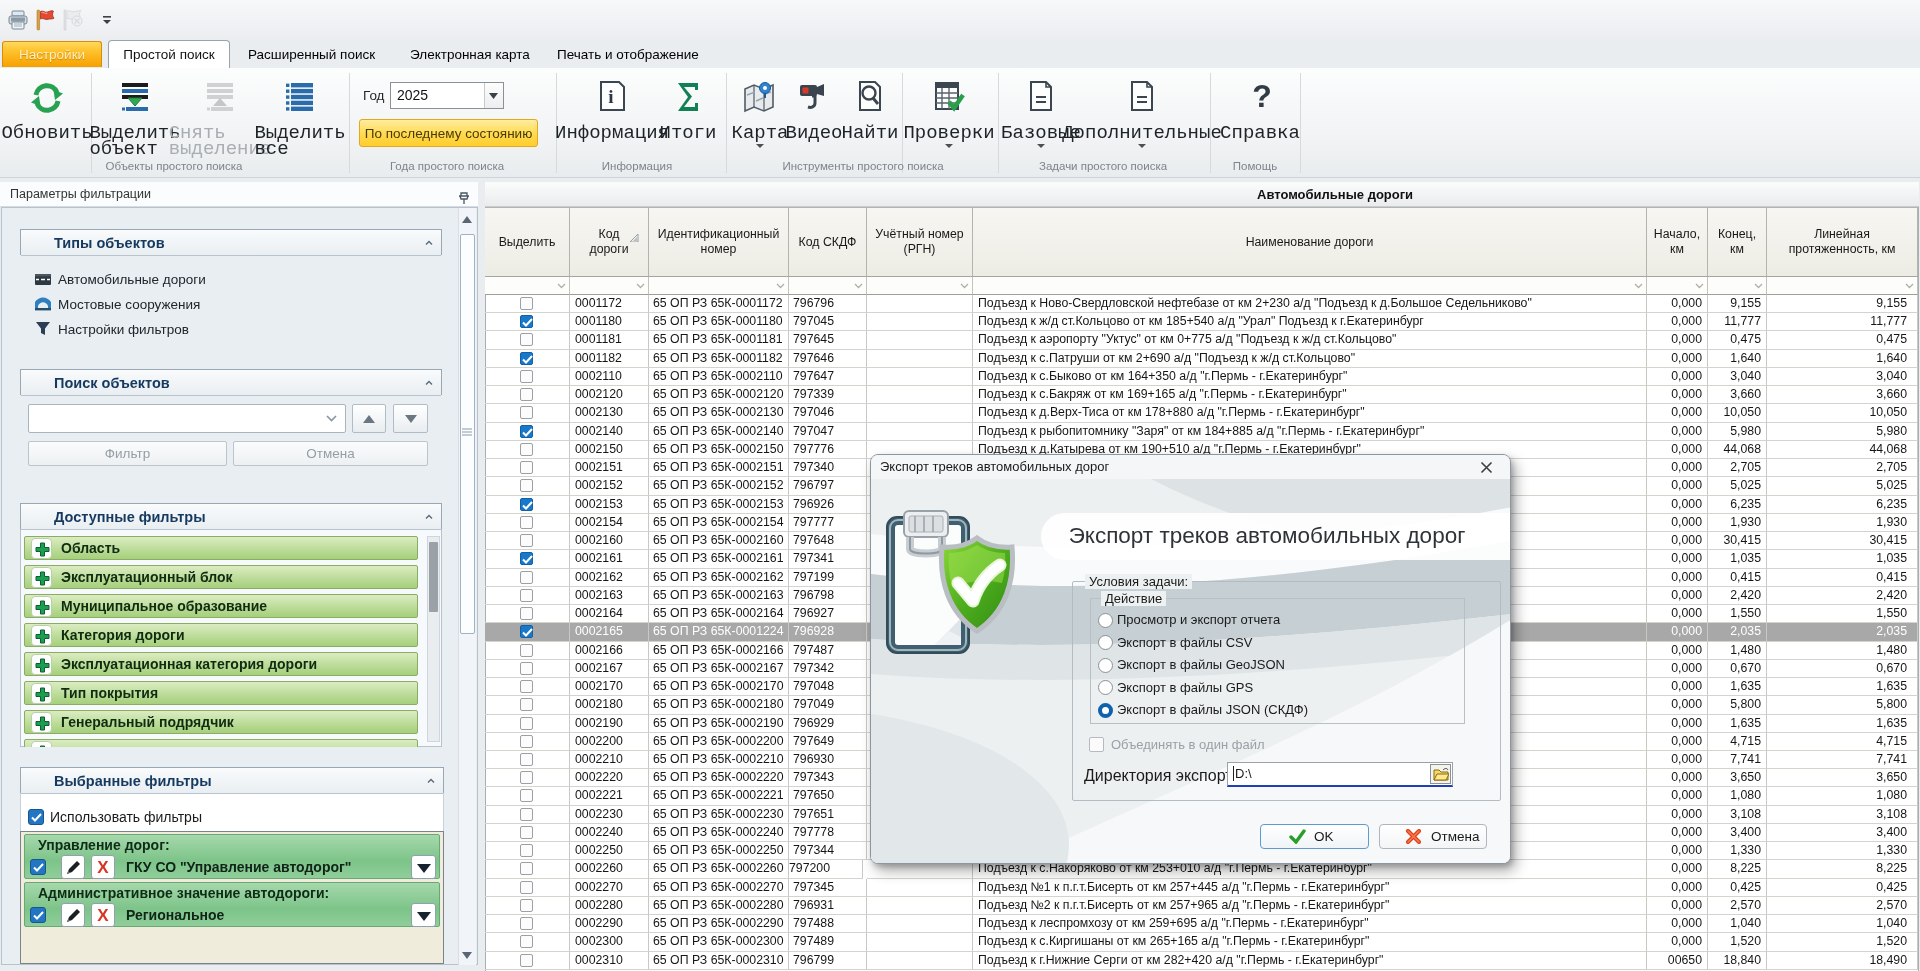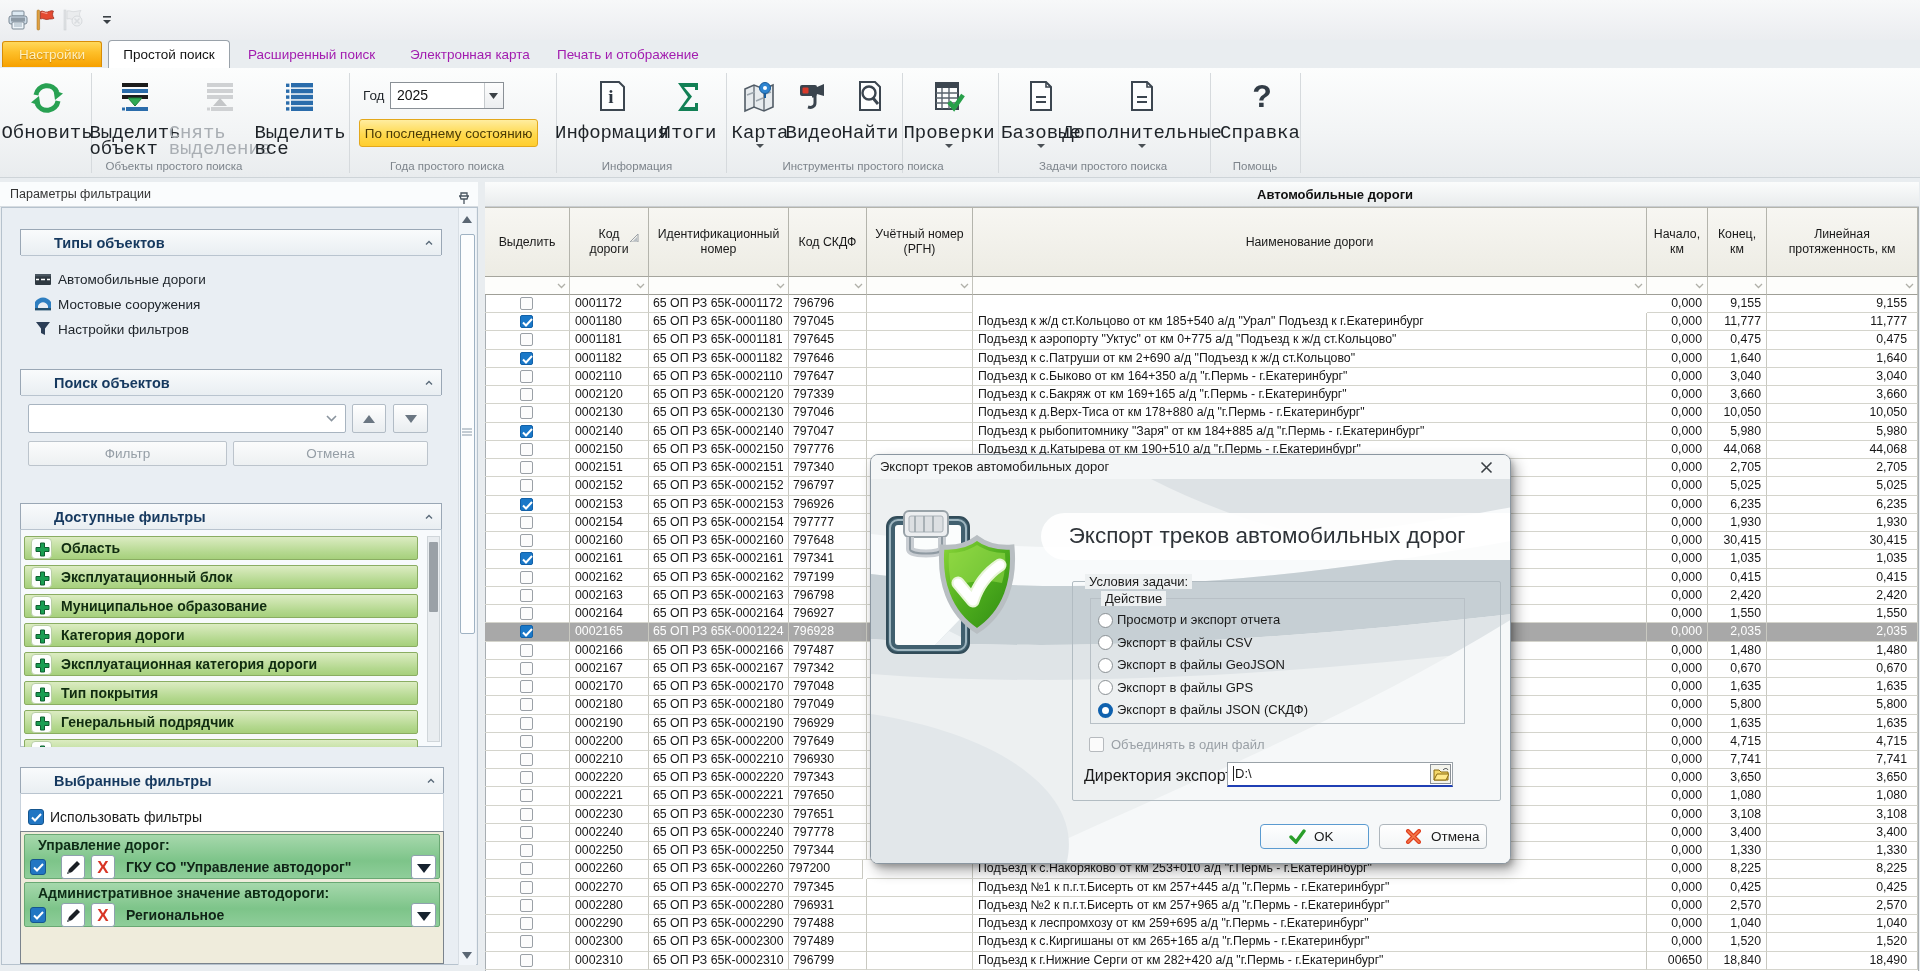--- a/index.html
+++ b/index.html
@@ -1,21 +1,21 @@
 <!DOCTYPE html>
 <html lang="ru"><head><meta charset="utf-8">
 <style>
 *{margin:0;padding:0;box-sizing:border-box;}
 html,body{width:1920px;height:971px;overflow:hidden;}
 body{font-family:"Liberation Sans",sans-serif;background:#e9edf0;position:relative;}
 .abs{position:absolute;}
 .ctr{display:flex;align-items:center;justify-content:center;}
 
 #qbar{left:0;top:0;width:1920px;height:40px;background:linear-gradient(#f7f8f9,#ebedf0);}
-.tabtxt{font-size:13.5px;color:#a21caf;}
+.tabtxt{font-size:13.5px;color:#000000;}
 #tabset{left:2px;top:41px;width:100px;height:26px;border-radius:3px 3px 0 0;
  background:linear-gradient(#ffd95c,#fec02a 40%,#f6a000);border:1px solid #d88d06;border-bottom:none;
  color:#ffefbb;font-size:13.5px;text-shadow:0 1px 1px rgba(150,90,0,.5);}
 #tabact{left:108px;top:40px;width:122px;height:28px;border-radius:4px 4px 0 0;background:#fff;
  border:1px solid #9aa2aa;border-bottom:none;font-size:13.5px;color:#111;}
 
 #ribbon{left:0;top:68px;width:1920px;height:110px;background:linear-gradient(#fcfdfd,#f2f4f5 60%,#e9ecee);border-bottom:1px solid #ced4d8;}
 .rsep{position:absolute;top:5px;width:1px;height:100px;background:#d6dadd;}
 .rcap{position:absolute;top:92px;font-size:11.5px;color:#7d848b;white-space:nowrap;transform:translateX(-50%);}
 .rlbl{position:absolute;font-size:19px;color:#1e2328;white-space:nowrap;transform:translateX(-50%);text-align:left;line-height:16px;font-family:Liberation Mono, monospace;}
@@ -491,20 +491,21 @@
 <svg class="fchev" viewBox="0 0 9 6">
       <path d="M1 1 L4.5 4.5 L8 1" fill="none" stroke="#b0b0a8" stroke-width="1.3"></path>
     </svg>
   </div>
 <div class="drow" style="top:295.0px;">
 <div class="dcell" style="left:0px;width:85px;"></div>
 <div class="dcell" style="left:85px;width:79px;padding-left:5px;">0001172</div>
 <div class="dcell" style="left:164px;width:140px;padding-left:4px;">65 ОП РЗ 65К-0001172</div>
 <div class="dcell" style="left:304px;width:78px;padding-left:4px;">796796</div>
 <div class="dcell" style="left:382px;width:106px;"></div>
+<div class="dcell" style="left:488px;width:674px;padding-left:5px;">Подъезд к Ново-Свердловской нефтебазе от км 2+230 а/д "Подъезд к д.Большое Седельниково"</div>
 <div class="dcell num" style="left:1162px;width:61px;padding-right:5px;">0,000</div>
 <div class="dcell num" style="left:1223px;width:59px;padding-right:5px;">9,155</div>
 <div class="dcell num" style="left:1282px;width:151px;padding-right:10px;">9,155</div>
 <div class="cb" style="left:35px;top:2px;"></div>
 </div>
 <div class="drow" style="top:313.24px;">
 <div class="dcell" style="left:0px;width:85px;"></div>
 <div class="dcell" style="left:85px;width:79px;padding-left:5px;">0001180</div>
 <div class="dcell" style="left:164px;width:140px;padding-left:4px;">65 ОП РЗ 65К-0001180</div>
 <div class="dcell" style="left:304px;width:78px;padding-left:4px;">797045</div>

